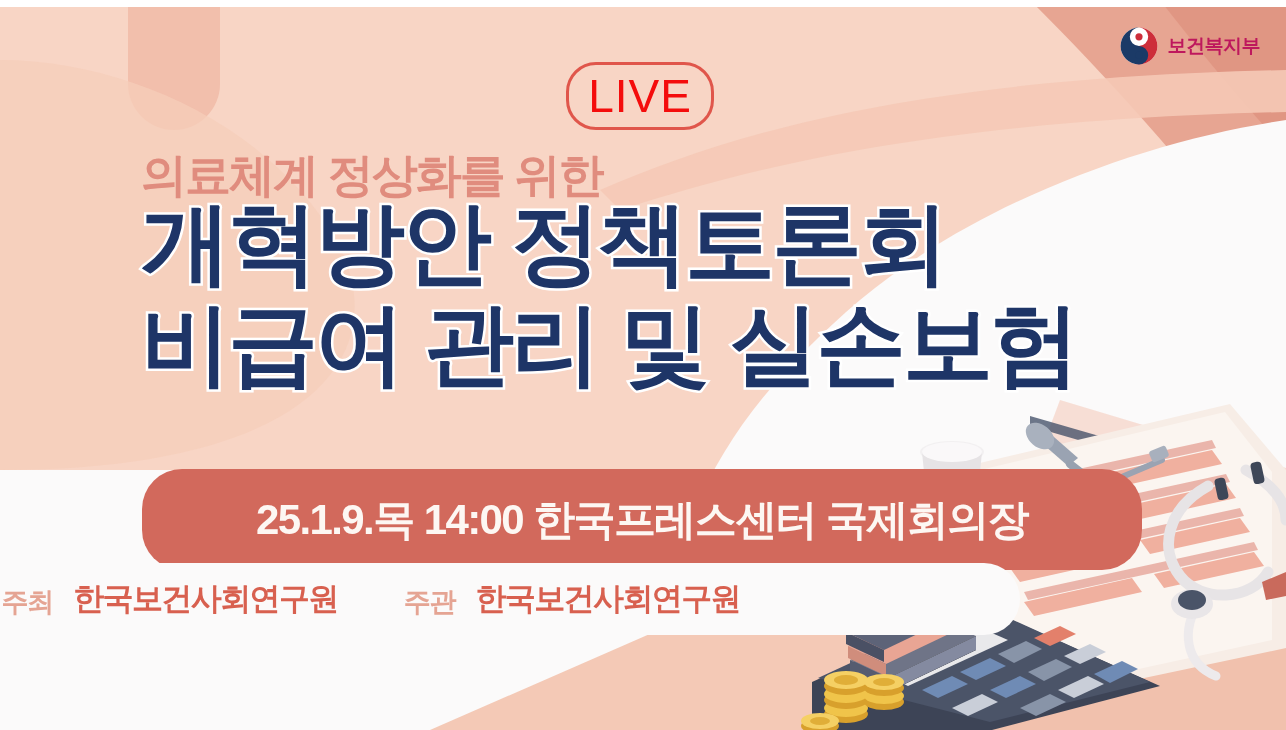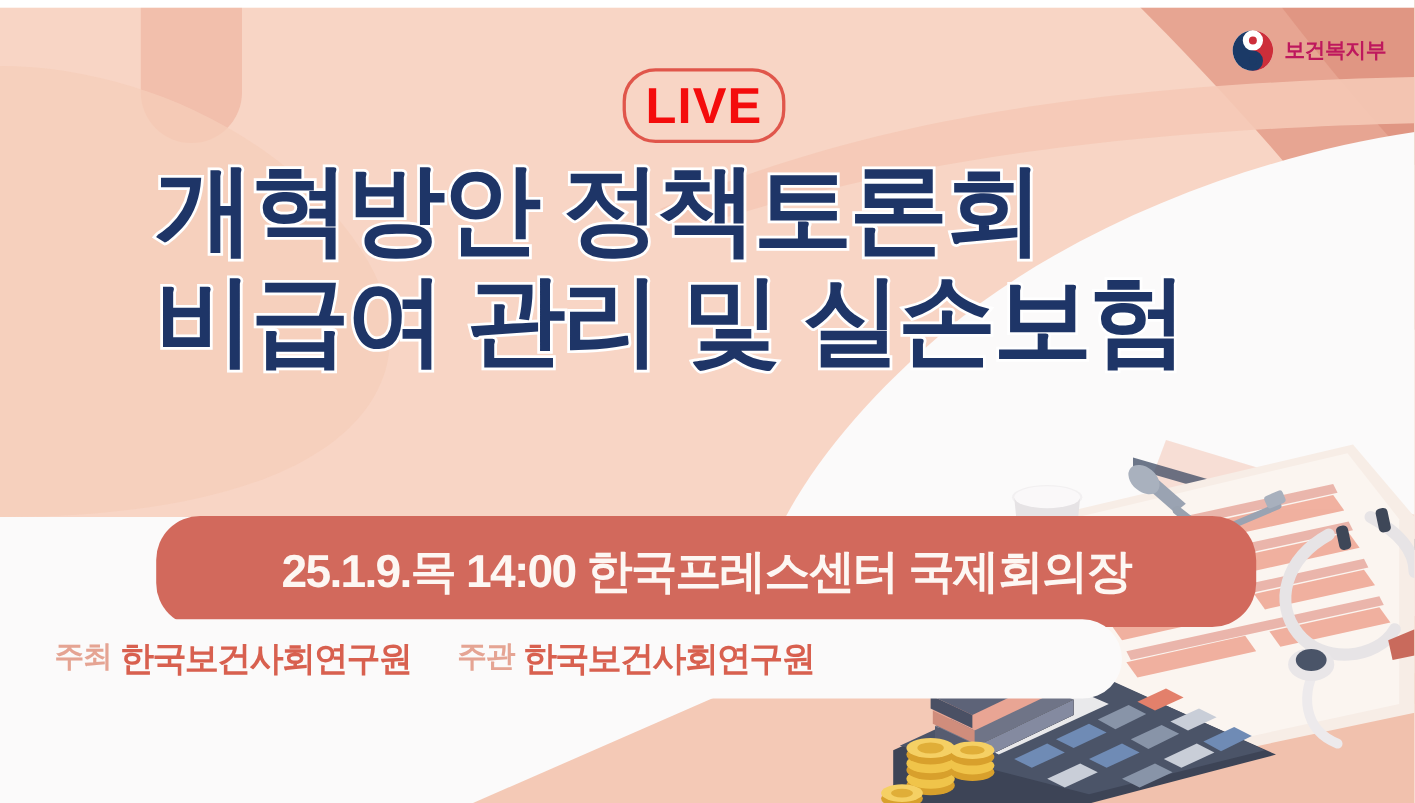--- a/index.html
+++ b/index.html
@@ -39,21 +39,21 @@
   .live-badge {
     position:absolute; left:566px; top:62px;
     width:148px; height:68px;
     border:3px solid #E0564B;
     border-radius:30px;
     display:flex; align-items:center; justify-content:center;
     z-index:9;
     background:transparent;
   }
   .live-text {
-    font-size:46px; font-weight:700; color:#F40C0C;
+    font-size:46px; font-weight:400; color:#F40C0C;
     letter-spacing:1px; line-height:1;
     font-family:"Liberation Sans", sans-serif;
   }
 
   
   .headline { position:absolute; left:141px; top:150px; z-index:8; }
   .subtitle {
     font-size:46px; font-weight:800; color:#E08C7E;
     letter-spacing:-2px; line-height:1.12; white-space:nowrap;
   }
@@ -83,21 +83,21 @@
   
   .org-pill {
     position:absolute; left:-60px; top:563px;
     width:1080px; height:72px;
     background:#FBFAFA;
     border-top-right-radius:38px; border-bottom-right-radius:38px;
     display:flex; align-items:center; justify-content:flex-end;
     padding-right:280px;
     z-index:8;
   }
-  .org-row { display:flex; align-items:flex-start; gap:8px; white-space:nowrap; }
+  .org-row { display:flex; align-items:flex-end; gap:20px; white-space:nowrap; }
   .org-label {
     font-size:27px; font-weight:800; color:#E5A493; letter-spacing:-1.2px;
   }
   .org-name {
     font-size:31px; font-weight:900; color:#D8604F; letter-spacing:-1.6px;
   }
   .org-gap { width:26px; }
 </style>
 </head>
 <body>
@@ -275,20 +275,21 @@
       <circle cx="50" cy="73" r="9" fill="#1B3A67"></circle>
     </svg>
     <span class="ministry-name">보건복지부</span>
   </div>
 
   <div class="live-badge">
     <span class="live-text">LIVE</span>
   </div>
 
   <div class="headline">
+    <div class="subtitle">의료체계 정상화를 위한</div>
     <div class="title-line l2">개혁방안 정책토론회</div>
     <div class="title-line l1">비급여 관리 및 실손보험</div>
   </div>
 
   <div class="info-bar">
     <span class="info-text">25.1.9.목 14:00 한국프레스센터 국제회의장</span>
   </div>
 
   <div class="org-pill">
     <div class="org-row">

